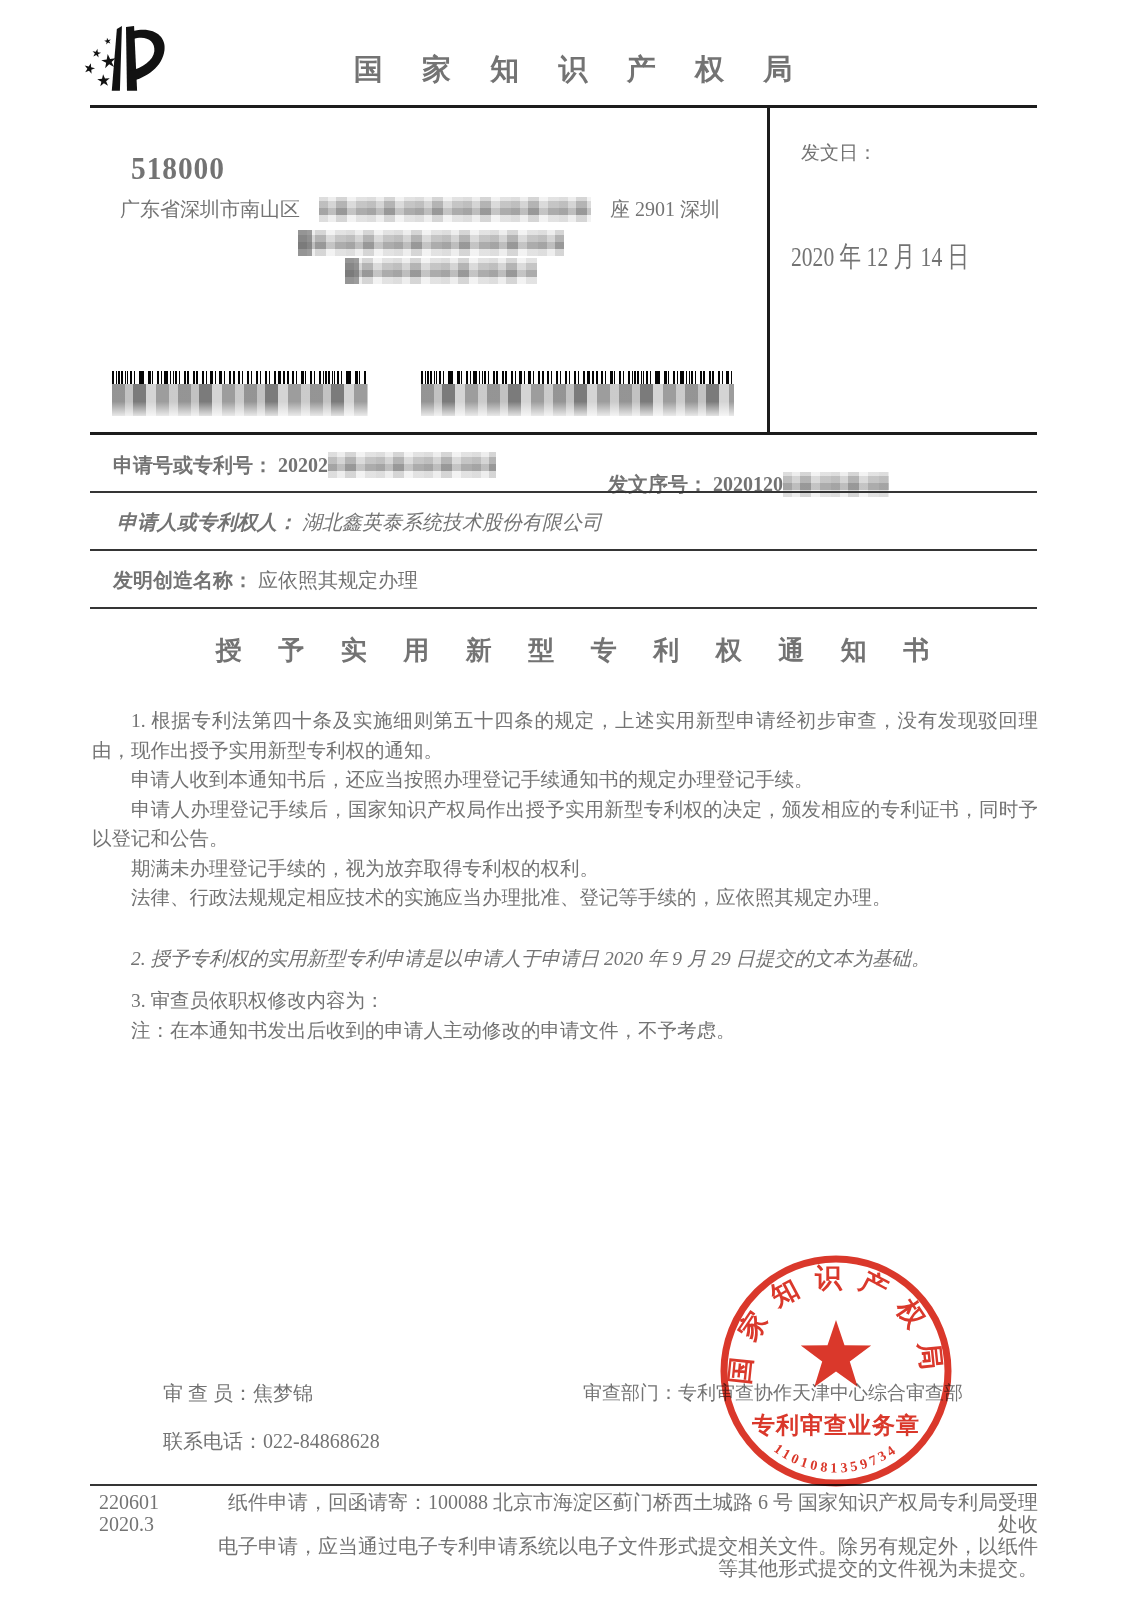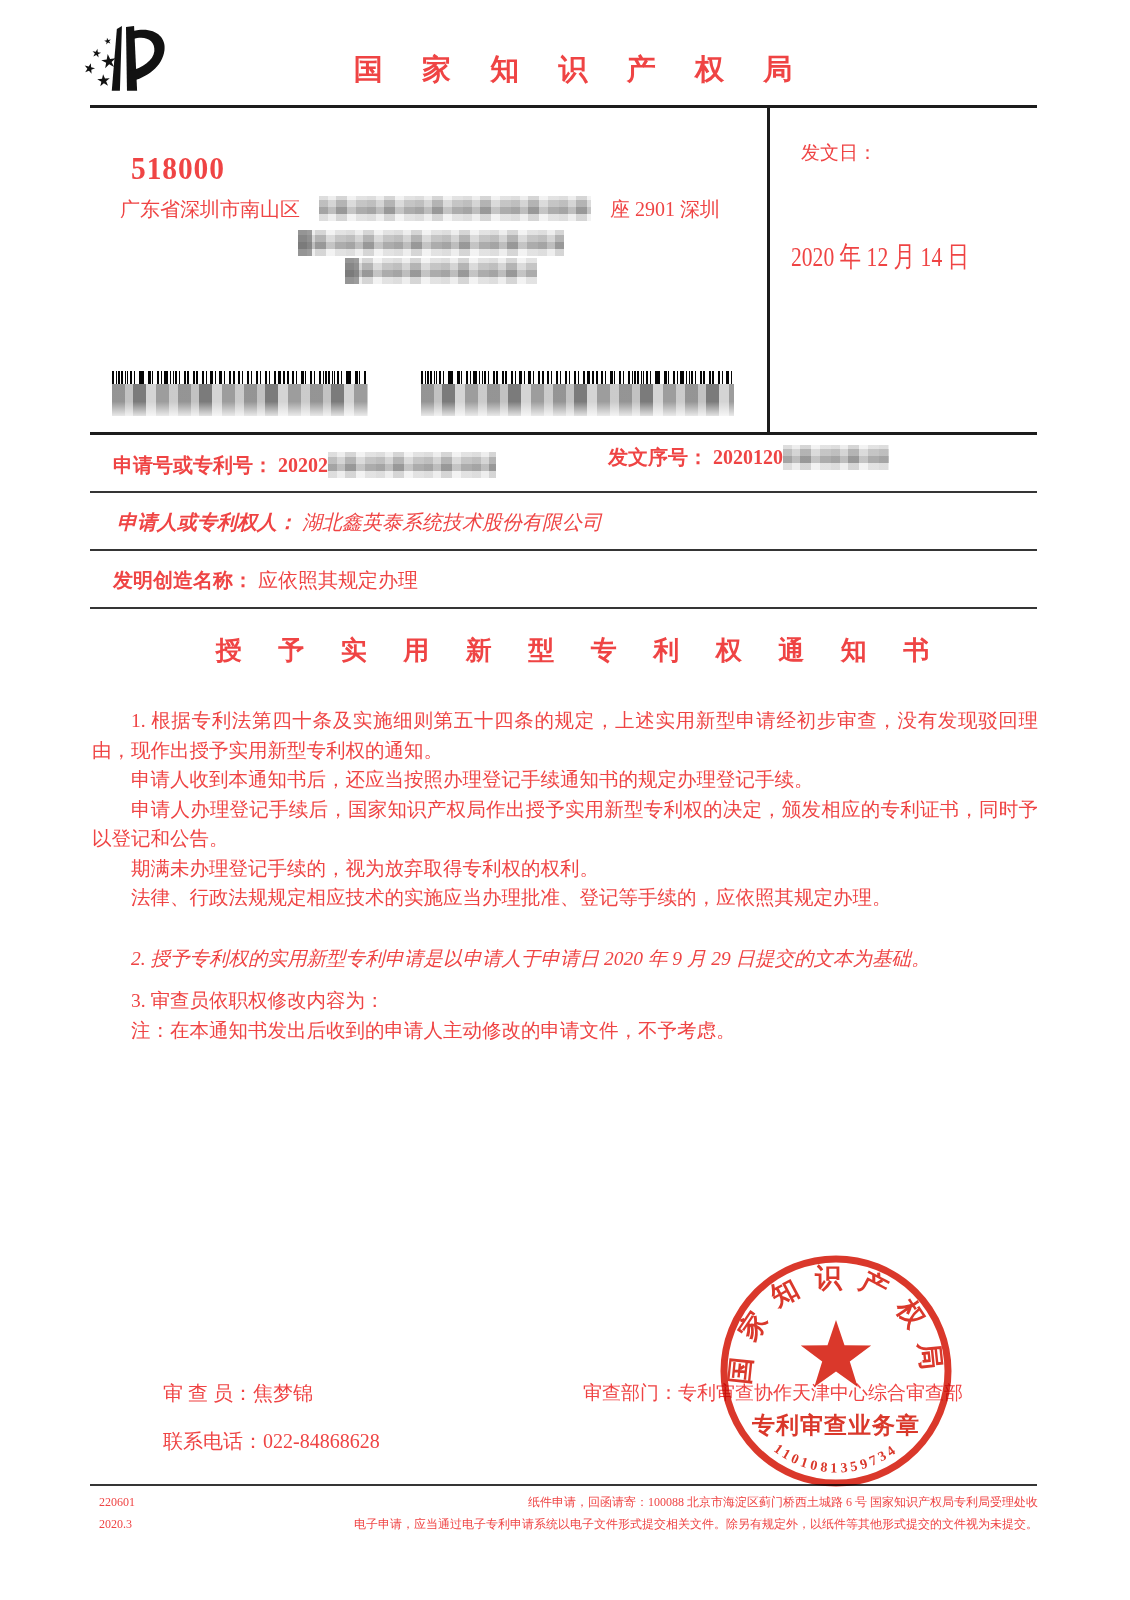--- a/index.html
+++ b/index.html
@@ -1,31 +1,31 @@
 <!DOCTYPE html>
 <html><head>
 <meta charset="utf-8">
 <style>
   html,body{margin:0;padding:0;background:#ffffff;}
   .page{
     position:relative;width:1130px;height:1600px;margin:0 auto;background:#ffffff;
-    font-family:"Liberation Serif","DejaVu Serif",serif;color:#ef4444;overflow:hidden;
+    font-family:"Liberation Serif","DejaVu Serif",serif;color:#737373;overflow:hidden;
   }
   .abs{position:absolute;}
   
   .agency-title{
     left:0;top:50px;width:1130px;text-align:center;
     font-size:29px;font-weight:bold;letter-spacing:16px;padding-left:16px;
   }
   .hline{background:#1c1c1c;height:3px;}
   .hline.thin{height:2px;background:#353535;}
   .vline{background:#1c1c1c;width:3px;}
   
   .postal{left:131px;top:150px;font-size:32px;font-weight:bold;letter-spacing:1px;transform:scaleX(.92);transform-origin:left;}
-  .addr1{left:120px;top:196px;font-size:20px;white-space:nowrap;display:flex;align-items:flex-start;gap:19px;}
+  .addr1{left:120px;top:196px;font-size:20px;white-space:nowrap;display:flex;align-items:center;gap:19px;}
   .mosaic{
     display:inline-block;
     background-image:
       repeating-linear-gradient(0deg, rgba(255,255,255,.55) 0 7px, rgba(130,130,130,.32) 7px 14px, rgba(205,205,205,.4) 14px 21px),
       repeating-linear-gradient(90deg, #b5b5b5 0 9px, #dadada 9px 17px, #a3a3a3 17px 28px, #e4e4e4 28px 37px, #c0c0c0 37px 48px);
     background-color:#ececec;
   }
   .mosaic.dark-lead{box-shadow:inset 14px 0 0 rgba(90,90,90,.55);}
   
   .date-label{left:801px;top:140px;font-size:19px;}
@@ -54,21 +54,21 @@
   }
   .body-text{left:92px;top:706px;width:946px;font-size:19.5px;line-height:29.5px;text-align:justify;}
   .body-text p{margin:0;text-indent:2em;}
   .body-text p:nth-of-type(6){margin-top:31px;font-style:italic;}
   .body-text p:nth-of-type(7){margin-top:13px;}
   
   .sig{font-size:20px;white-space:nowrap;}
   
   .seal{left:711px;top:1246px;width:250px;height:250px;mix-blend-mode:multiply;opacity:.93;z-index:6;}
   
-  .foot{font-size:12px;line-height:22px;}
+  .foot{font-size:20px;line-height:22px;}
   .foot-right{left:216px;top:1491px;width:822px;text-align:right;}
   .foot-right p{margin:0;}
 </style>
 </head>
 <body>
 
 <div class="page">
 
   <svg class="abs" style="left:82px;top:26px;" width="92" height="76" viewBox="0 0 90 75">
     <defs>
@@ -110,21 +110,21 @@
     <div class="bars"></div>
     <div class="blurred"></div>
   </div>
 
   <div class="abs hline" style="left:90px;top:432px;width:947px;"></div>
 
   <div class="abs frow" style="left:113px;top:452px;">
     <span class="lab">申请号或专利号：</span>
     <span class="num">20202</span><span class="mosaic" style="width:168px;height:26px;"></span>
   </div>
-  <div class="abs frow" style="left:608px;top:444px;">
+  <div class="abs frow" style="left:608px;top:471px;">
     <span class="lab">发文序号：</span>
     <span class="num">2020120</span><span class="mosaic" style="width:106px;height:25px;"></span>
   </div>
   <div class="abs hline thin" style="left:90px;top:491px;width:947px;"></div>
 
   <div class="abs frow" style="left:117px;top:509px;font-style:italic;">
     <span class="lab">申请人或专利权人：</span>
     <span>湖北鑫英泰系统技术股份有限公司</span>
   </div>
   <div class="abs hline thin" style="left:90px;top:549px;width:947px;"></div>

